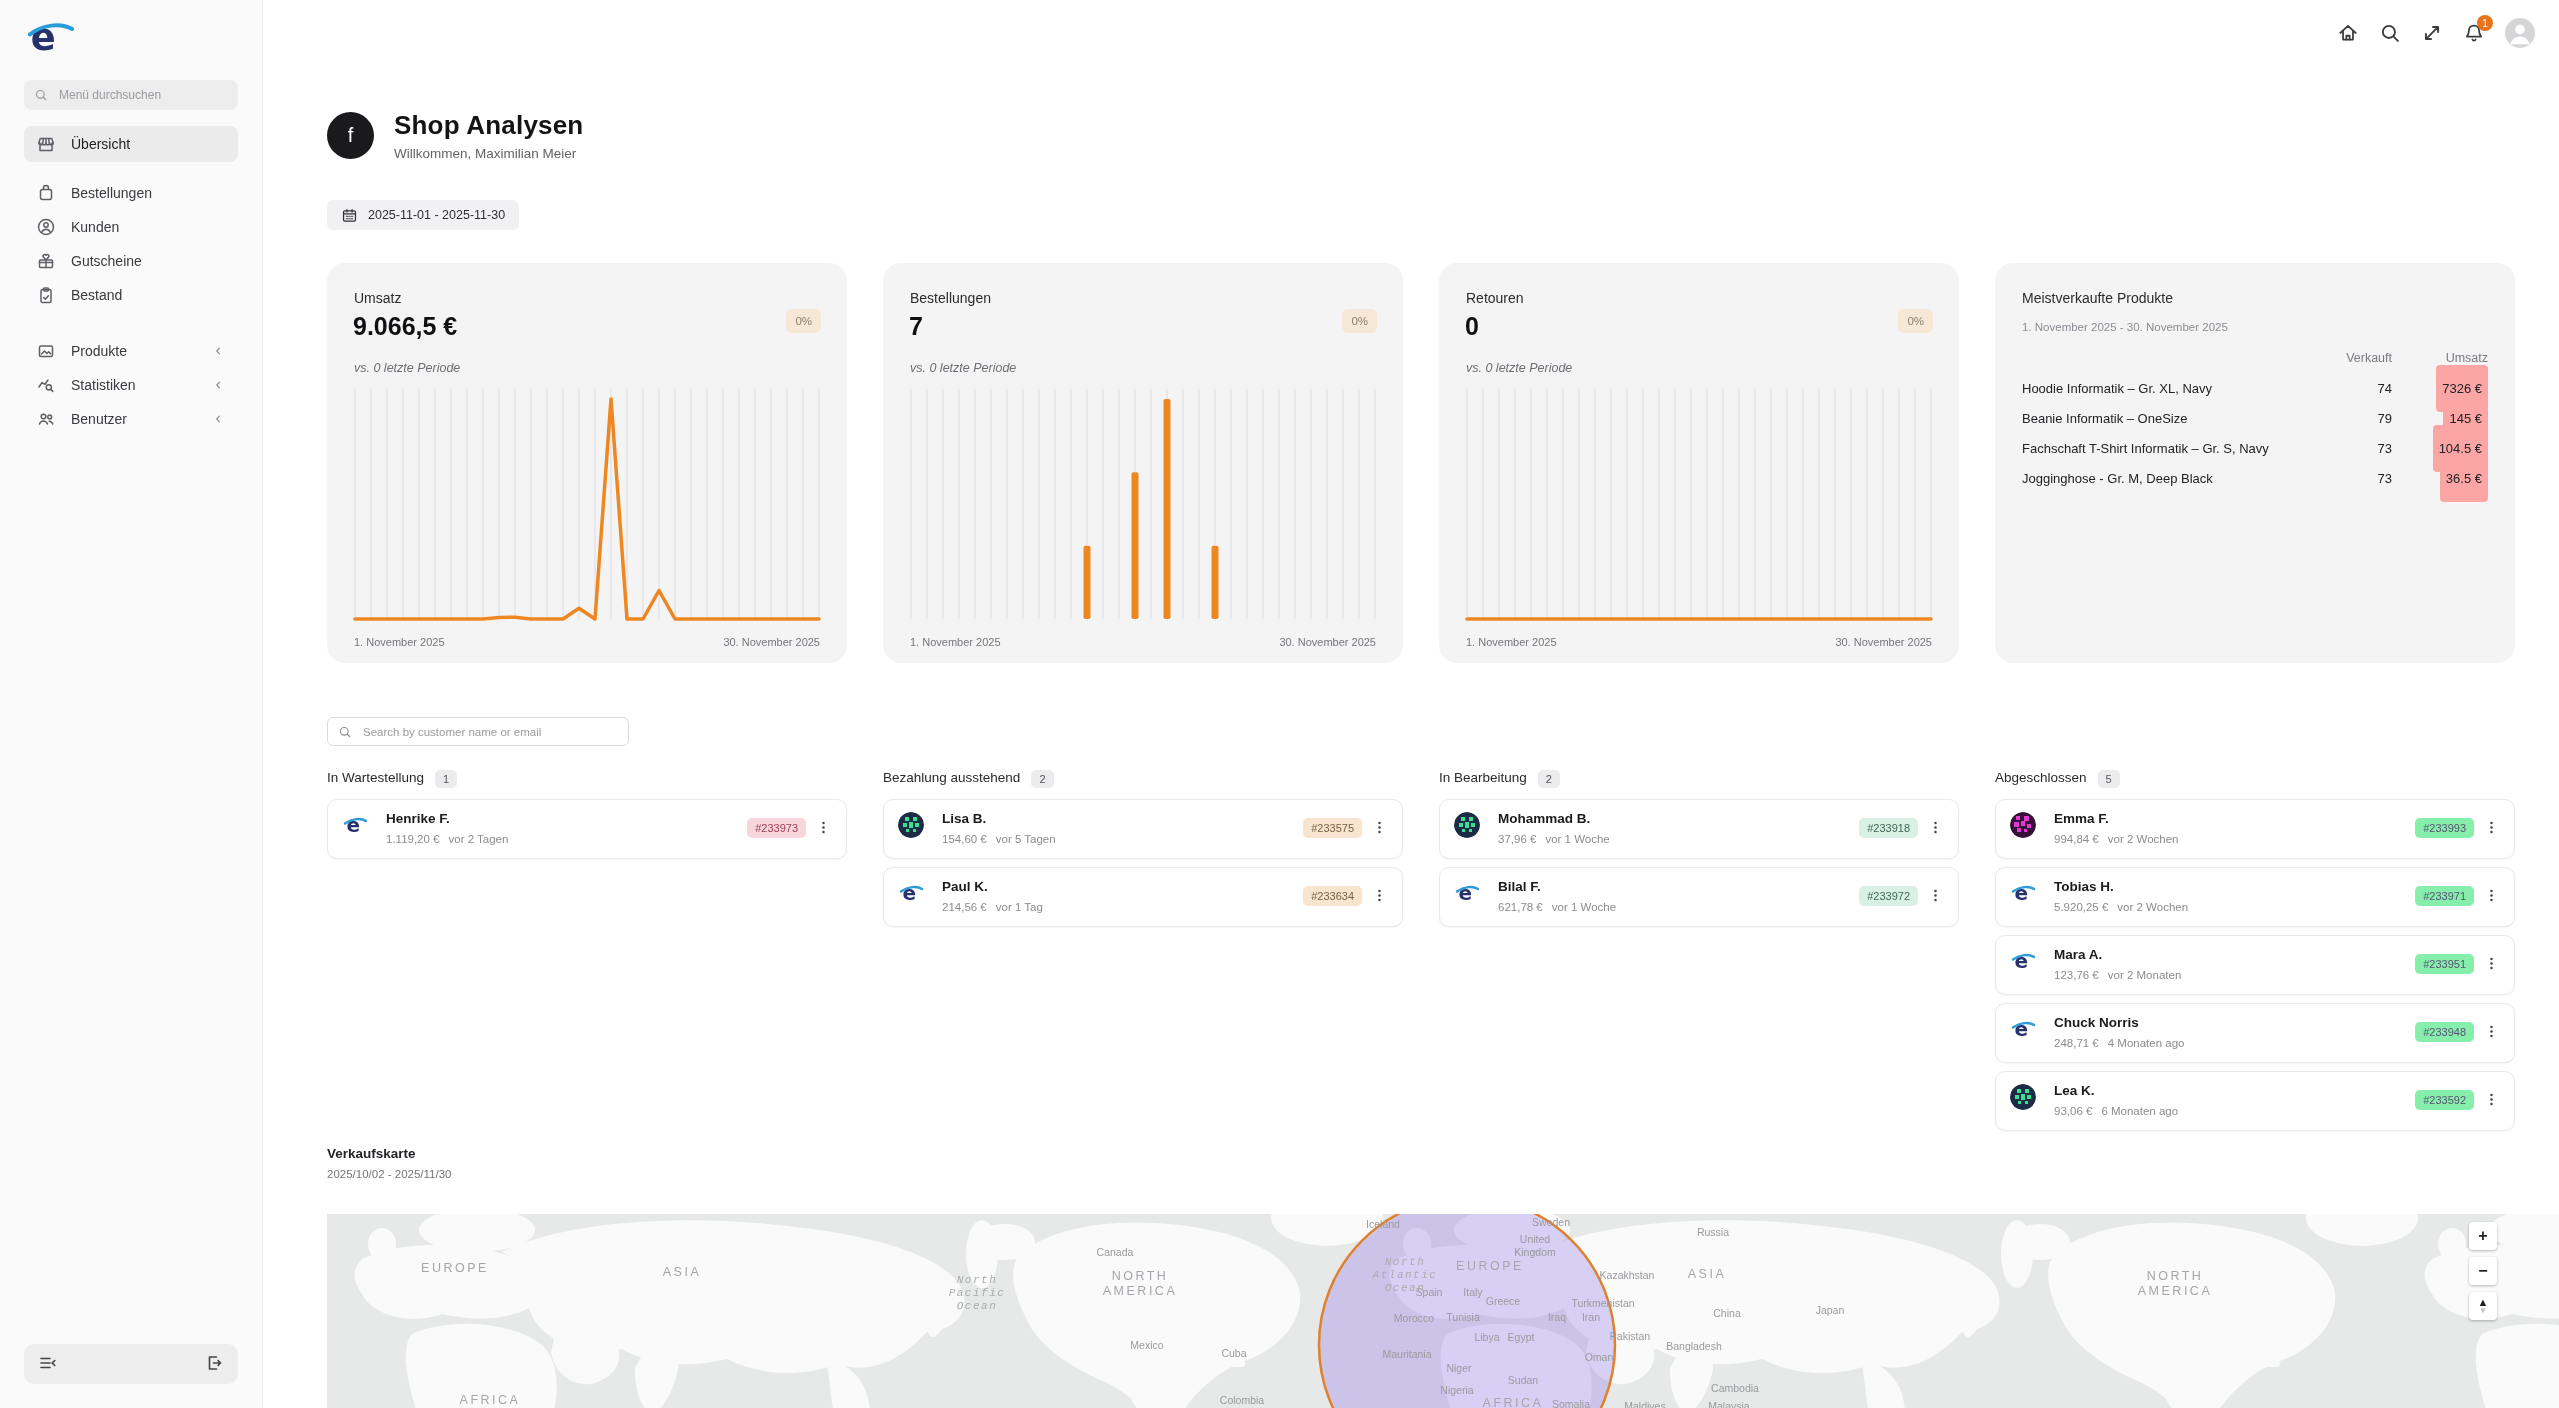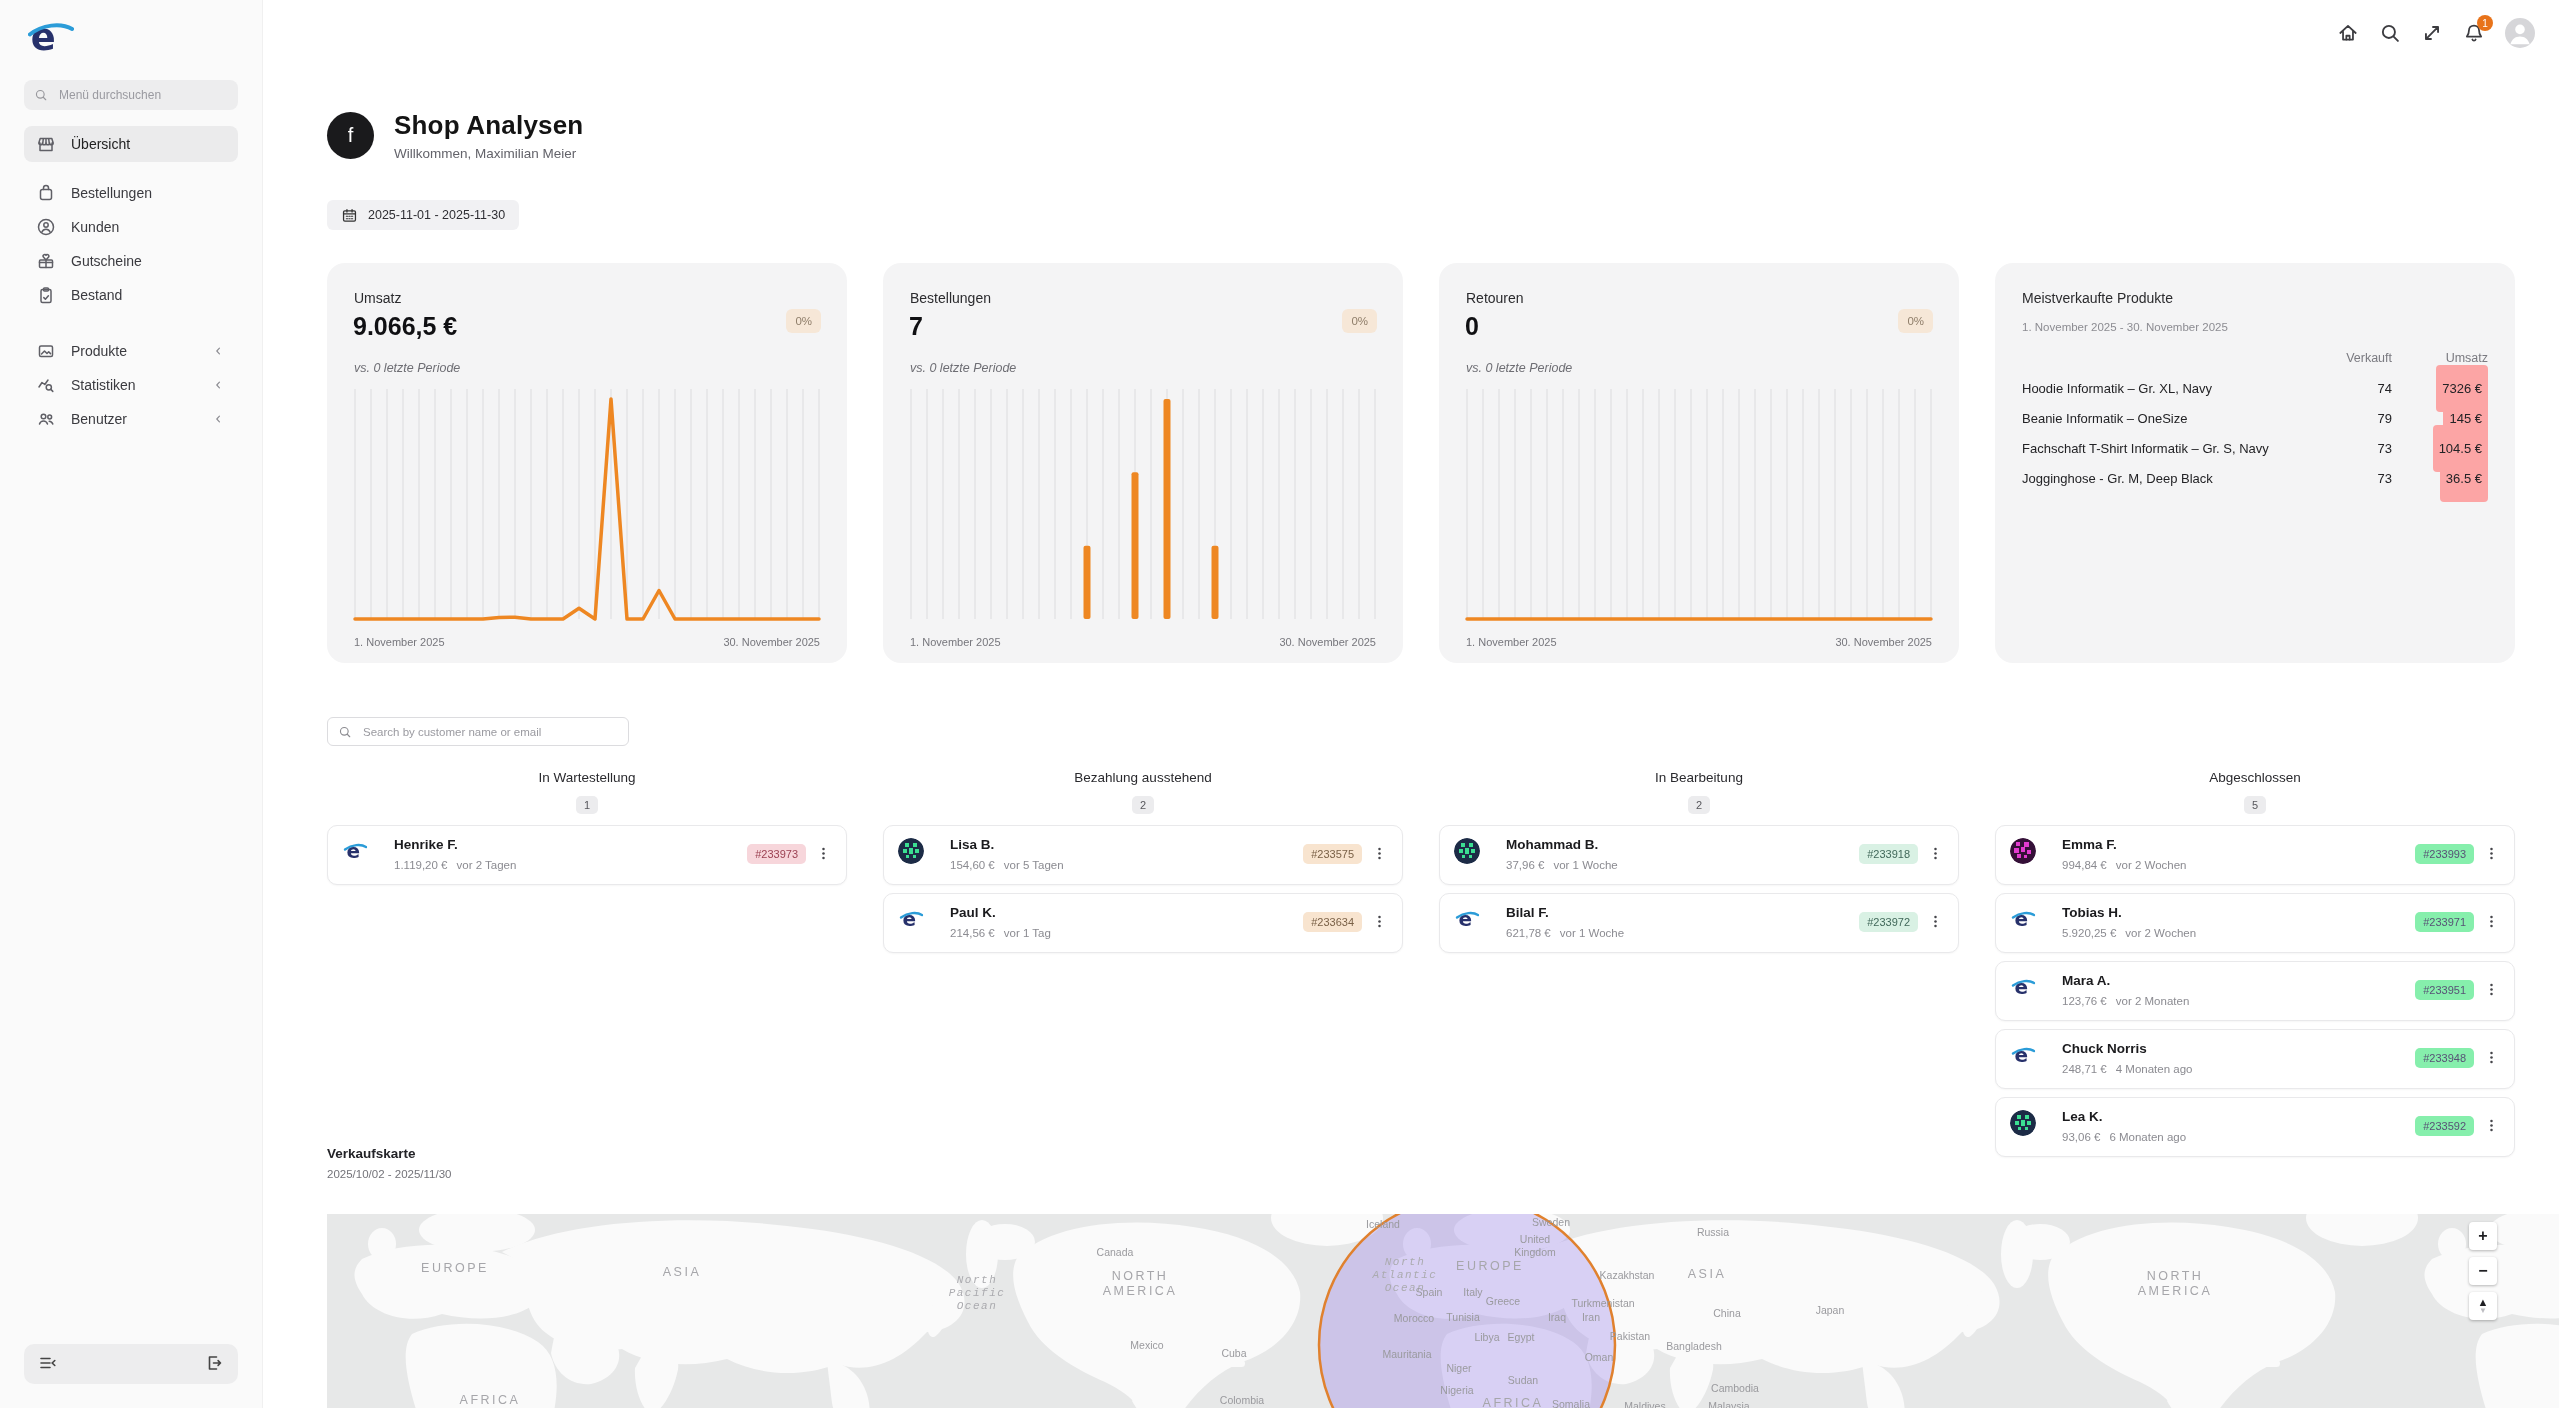--- a/index.html
+++ b/index.html
@@ -63,26 +63,26 @@
   .prev{width:96px;text-align:right;}
   .prev .pill{background:#fca5a5;border-radius:4px;padding:16px 6px;text-align:center;}
 
   
   .osearch{position:absolute;left:65px;top:717px;width:302px;height:29px;border:1px solid #dcdcdf;border-radius:6px;background:#fff;display:flex;align-items:center;gap:9px;padding:0 10px;box-sizing:border-box;}
   .osearch svg{width:14px;height:14px;color:#8b8b90;flex:none;}
   .osearch input{border:none;outline:none;background:transparent;font-size:11.5px;color:#444;width:100%;font-family:inherit;}
   .osearch input::placeholder{color:#9a9aa0;}
 
   .kanban{position:absolute;left:65px;top:770px;display:grid;grid-template-columns:repeat(4,520px);gap:36px;align-items:start;}
-  .khead{display:flex;align-items:center;gap:11px;font-size:13.5px;color:#2a2a2e;margin-bottom:11px;flex-direction:column;}
+  .khead{display:flex;gap:11px;font-size:13.5px;color:#2a2a2e;margin-bottom:11px;}
   .kcount{background:#ececee;border-radius:5px;padding:3px 8px;font-size:11px;color:#57575c;}
   .kcard{position:relative;background:#fff;border:1px solid #e9e9eb;border-radius:10px;box-shadow:0 1px 2px rgba(0,0,0,.04);display:flex;padding:11px 14px 13px;margin-bottom:8px;box-sizing:border-box;min-height:58px;}
   .kav{width:26px;height:26px;border-radius:50%;overflow:hidden;flex:none;margin-top:1px;}
   .kav svg{width:26px;height:26px;display:block;}
-  .kbody{margin-left:26px;flex:1;min-width:0;}
+  .kbody{margin-left:18px;flex:1;min-width:0;}
   .kname{font-size:13.5px;font-weight:700;color:#1b1b1e;}
   .ksub{font-size:11.5px;color:#8b8b91;margin-top:7px;display:flex;gap:9px;}
   .kright{display:flex;align-items:center;gap:8px;margin-left:10px;}
   .kbadge{font-size:11px;padding:4px 8px;border-radius:5px;white-space:nowrap;}
   .b-pink{background:#f7d6db;color:#9c4152;}
   .b-orange{background:#f8e4cf;color:#7a6147;}
   .b-green{background:#d9f1e4;color:#41685a;}
   .b-purple{background:#86efac;color:#575275;}
   .kebab{width:18px;height:18px;border:none;background:transparent;color:#45454a;padding:0;cursor:pointer;}
   .kebab svg{width:17px;height:17px;}

